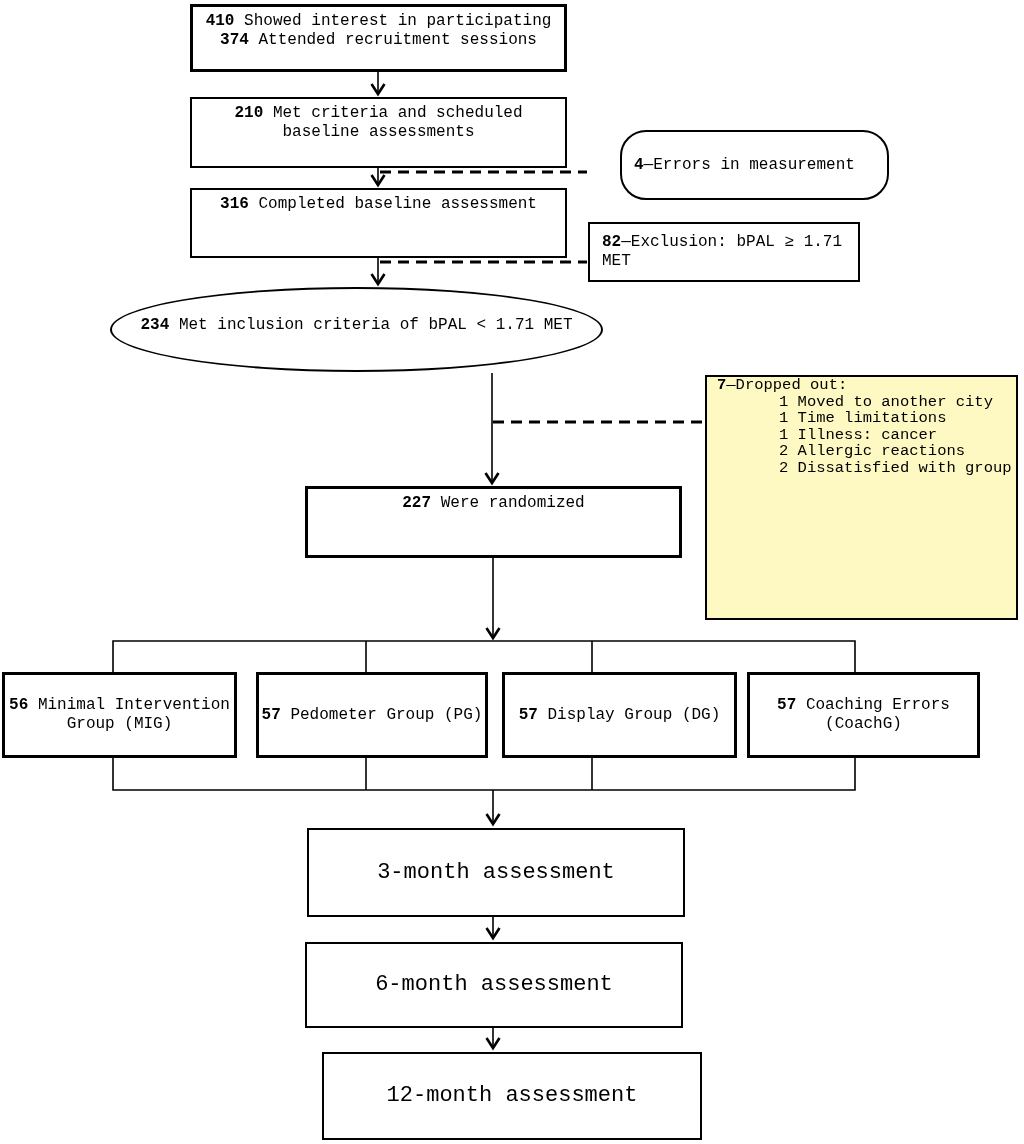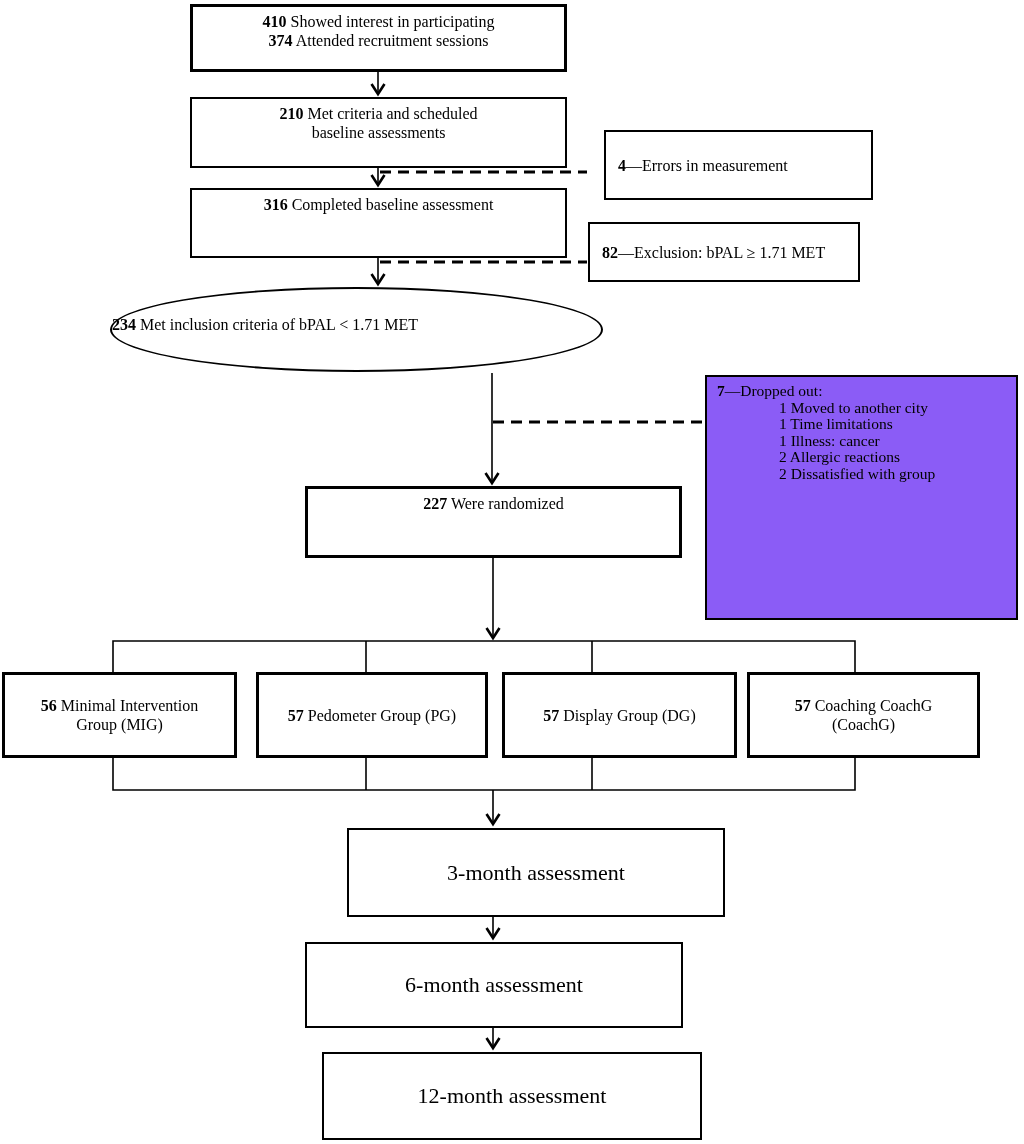--- a/index.html
+++ b/index.html
@@ -1,37 +1,37 @@
 <!DOCTYPE html>
 <html><head>
 <meta charset="utf-8">
 <style>
   html,body{margin:0;padding:0;background:#fff;}
   .canvas{
     position:relative;width:1024px;height:1144px;background:#ffffff;
-    font-family:Liberation Serif, serif;color:#000;
+    font-family:Liberation Mono, monospace;color:#000;
     overflow:hidden;
   }
   .box{
     position:absolute;border:2px solid #000;box-sizing:border-box;background:#fff;
     text-align:center;font-size:16px;line-height:19px;padding-top:5px;
   }
   .thick{border-width:3px;}
   .vcenter{display:flex;flex-direction:column;justify-content:center;padding-top:0;}
   .side{text-align:left;padding-left:12px;}
   .num{font-weight:bold;}
   .ellipse{
     position:absolute;border:2.5px solid #000;box-sizing:border-box;background:#fff;
-    border-radius:50%;font-size:16px;line-height:18px;
+    border-radius:50%;text-align:center;font-size:16px;line-height:18px;
     display:flex;flex-direction:column;justify-content:center;padding-bottom:10px;
   }
   .ellipse .shout{font-weight:bold;letter-spacing:0.5px;}
   .dropout{
-    position:absolute;border:2px solid #000;box-sizing:border-box;background:#8b5cf6;
-    font-size:15.5px;line-height:16.5px;text-align:left;padding-top:6px;
+    position:absolute;border:2px solid #000;box-sizing:border-box;background:#fef9c3;
+    font-size:15.5px;line-height:16.5px;text-align:left;padding-top:0;
   }
   .dropout .title{padding-left:10px;}
   .dropout .item{padding-left:72px;}
   .assess{font-size:22px;line-height:24px;}
   svg.connectors{position:absolute;left:0;top:0;width:1024px;height:1144px;}
   .cline{stroke:#000;stroke-width:1.6;fill:none;}
   .dline{stroke:#000;stroke-width:3;fill:none;stroke-dasharray:11 7;}
 </style>
 </head>
 <body>
@@ -71,21 +71,21 @@
   <div class="box thick" style="left:190px;top:4px;width:377px;height:68px;">
     <div><b class="num">410</b> <span>Showed interest in participating</span></div>
     <div><b class="num">374</b> <span>Attended recruitment sessions</span></div>
   </div>
 
   <div class="box" style="left:190px;top:97px;width:377px;height:71px;">
     <div><b class="num">210</b> <span>Met criteria and scheduled</span></div>
     <div><span>baseline assessments</span></div>
   </div>
 
-  <div class="box vcenter side" style="left:604px;top:130px;width:269px;height:70px;">
+  <div class="box vcenter side" style="left:620px;top:130px;width:269px;height:70px;border-radius:26px;">
     <div><b class="num">4</b><span>—Errors in measurement</span></div>
   </div>
 
   <div class="box" style="left:190px;top:188px;width:377px;height:70px;">
     <div><b class="num">316</b> <span>Completed baseline assessment</span></div>
   </div>
 
   <div class="box vcenter side" style="left:588px;top:222px;width:272px;height:60px;">
     <div><b class="num">82</b><span>—Exclusion: bPAL ≥ 1.71 MET</span></div>
   </div>
@@ -114,25 +114,25 @@
 
   <div class="box thick vcenter" style="left:256px;top:672px;width:232px;height:86px;">
     <div><b class="num">57</b> <span>Pedometer Group (PG)</span></div>
   </div>
 
   <div class="box thick vcenter" style="left:502px;top:672px;width:235px;height:86px;">
     <div><b class="num">57</b> <span>Display Group (DG)</span></div>
   </div>
 
   <div class="box thick vcenter" style="left:747px;top:672px;width:233px;height:86px;">
-    <div><b class="num">57</b> <span>Coaching CoachG</span></div>
+    <div><b class="num">57</b> <span>Coaching Errors</span></div>
     <div><span>(CoachG)</span></div>
   </div>
 
-  <div class="box vcenter assess" style="left:307px;top:828px;width:378px;height:89px;margin-left:40px;">
+  <div class="box vcenter assess" style="left:307px;top:828px;width:378px;height:89px;">
     <div>3-month assessment</div>
   </div>
 
   <div class="box vcenter assess" style="left:305px;top:942px;width:378px;height:86px;">
     <div>6-month assessment</div>
   </div>
 
   <div class="box vcenter assess" style="left:322px;top:1052px;width:380px;height:88px;">
     <div>12-month assessment</div>
   </div>

